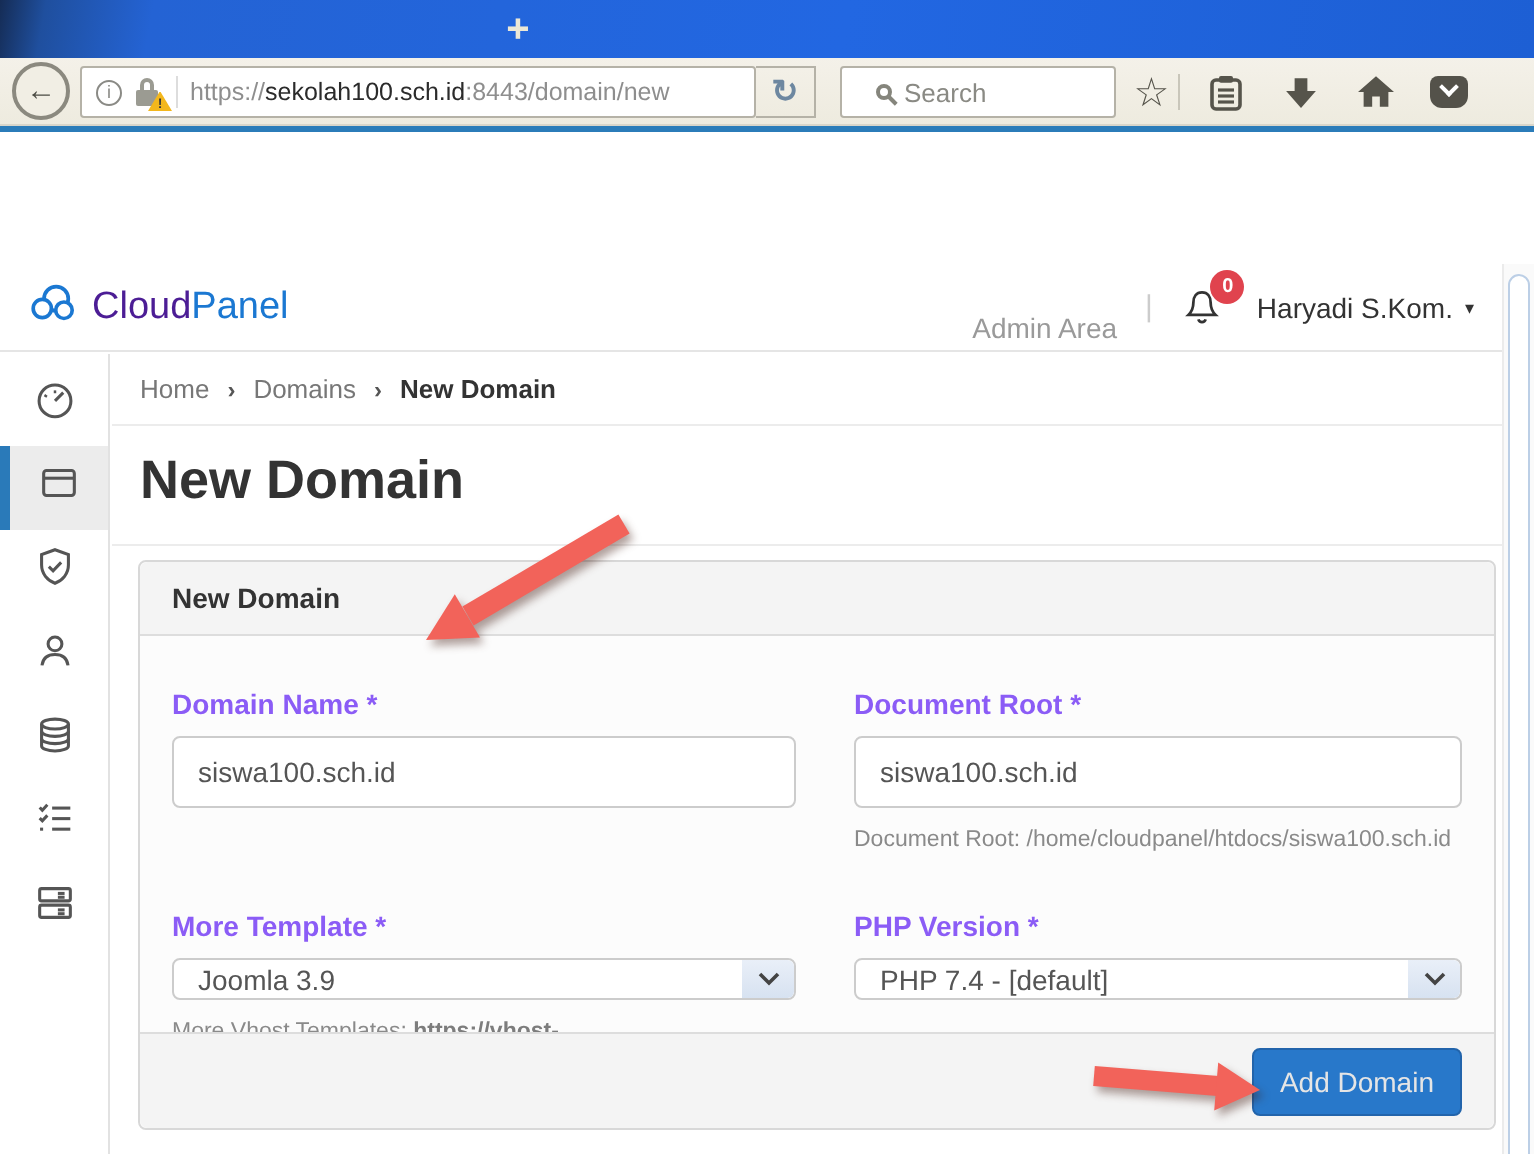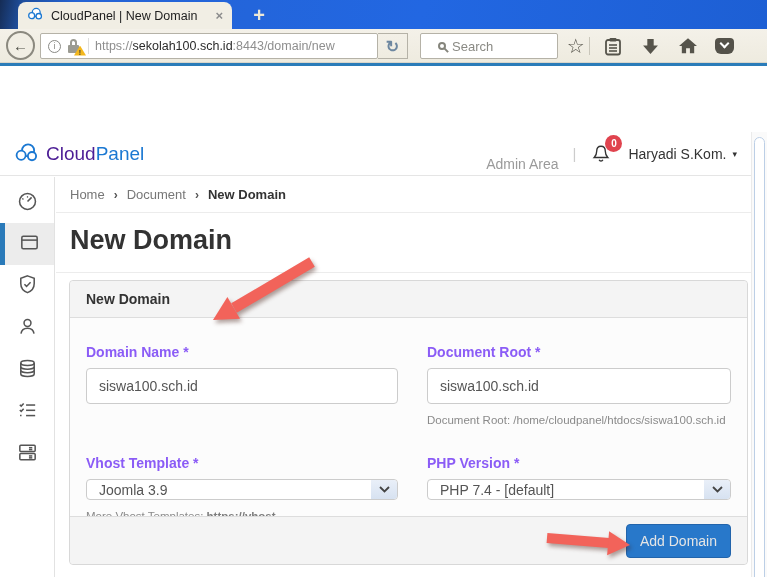--- a/index.html
+++ b/index.html
@@ -124,31 +124,20 @@
   .btn-primary { background:#2878ca; border:1px solid #2264ab; border-radius:4px; color:#e5e5e5;
     font-size:14px; font-family:"Liberation Sans",sans-serif; padding:8px 13px; cursor:pointer; }
 
   .annot { position:absolute; z-index:50; pointer-events:none;
     filter:drop-shadow(2px 3px 2px rgba(60,20,10,0.4)); }
 </style>
 </head>
 <body>
 
 <div class="tabbar">
-  <div class="tab">
-    <span>
-      <svg width="17" height="15" viewBox="0 0 24 20">
-        <circle cx="13" cy="8.5" r="5.6" fill="#fff" stroke="#1b78d2" stroke-width="1.8"></circle>
-        <circle cx="6.6" cy="13" r="4.2" fill="#fff" stroke="#1b78d2" stroke-width="1.8"></circle>
-        <circle cx="16.6" cy="13.8" r="3.8" fill="#fff" stroke="#1b78d2" stroke-width="1.8"></circle>
-      </svg>
-    </span>
-    <span class="tab-title">CloudPanel | New Domain</span>
-    <span class="tab-close">×</span>
-  </div>
   <div class="newtab">+</div>
 </div>
 
 <div class="navbar">
   <div class="back-btn">←</div>
   <div class="url-bar">
     <span class="info-ic">i</span>
     <span class="lock-wrap">
       <span class="lock-shackle"></span>
         <span class="lock-body"></span>
@@ -295,21 +284,21 @@
           <line x1="13.5" y1="17.6" x2="17" y2="17.6"></line>
         </svg>
       </span>
     </div>
   </div>
 
   <div class="main">
     <div class="breadcrumb">
       <span class="bc-link">Home</span>
       <span class="bc-sep">›</span>
-      <span class="bc-link">Document</span>
+      <span class="bc-link">Domains</span>
       <span class="bc-sep">›</span>
       <span class="bc-current">New Domain</span>
     </div>
     <div class="title-row">
       <div class="page-title">New Domain</div>
     </div>
 
     <div class="panel">
       <div class="panel-header">New Domain</div>
       <div class="panel-body">
@@ -319,21 +308,21 @@
           <input class="text-input w-left" value="siswa100.sch.id" style="">
         </div>
 
         <div class="form-group">
           <label class="form-label">Document Root *</label>
           <input class="text-input w-right" value="siswa100.sch.id" style="">
           <div class="help-text">Document Root: /home/cloudpanel/htdocs/siswa100.sch.id</div>
         </div>
 
         <div class="form-group">
-          <label class="form-label">Vhost Template *</label>
+          <label class="form-label">More Template *</label>
           <div class="select w-left">
             <span class="select-value">Joomla 3.9</span>
             <span class="select-arrow">
               <svg width="11" height="7" viewBox="0 0 11 7">
                   <polyline points="1,1 5.5,5.5 10,1" fill="none" stroke="#444" stroke-width="1.8"></polyline>
                 </svg>
             </span>
           </div>
           <div class="help-text vhost-help"><span>More Vhost Templates: </span><span class="help-link">https://vhost-templates.cloudpanel.io</span></div>
         </div>

